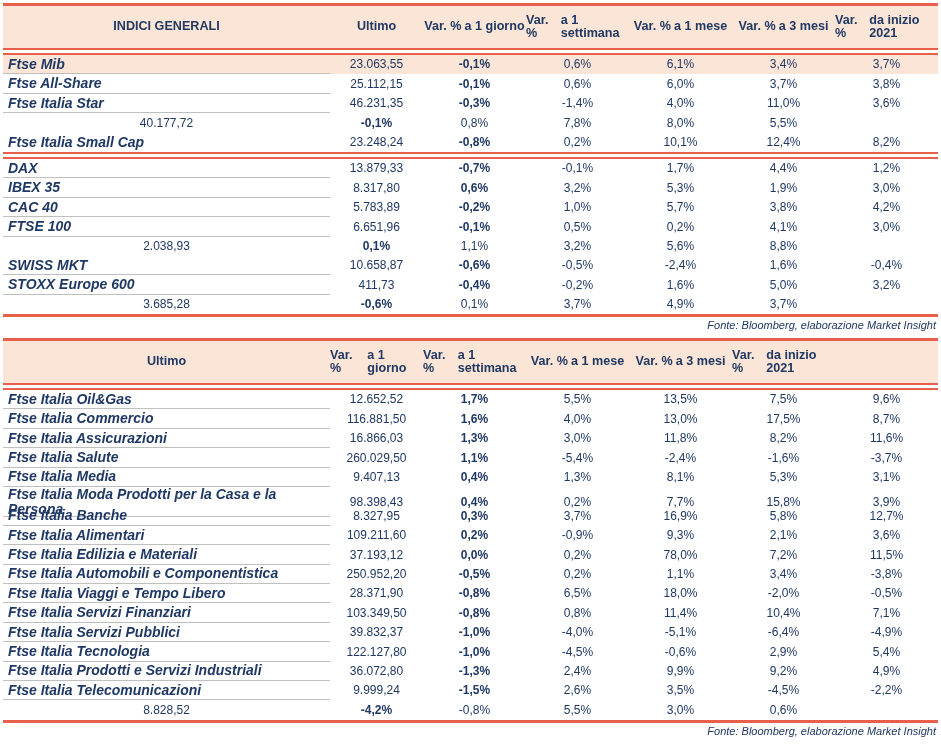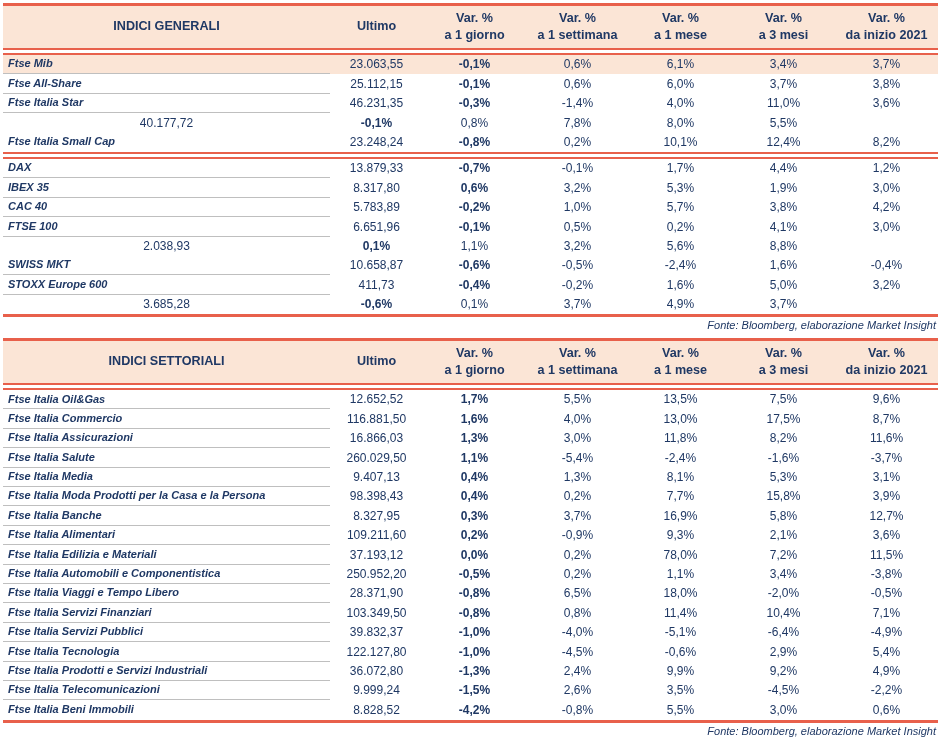--- a/index.html
+++ b/index.html
@@ -10,29 +10,29 @@
   body{width:941px;height:747px;overflow:hidden;
        font-family:"Liberation Sans","DejaVu Sans",sans-serif;color:var(--navy);}
   .page{width:941px;height:747px;background:#fff;padding:3px 3px 0 3px;}
   .tbl{width:935px;}
   .rule{height:3px;background:var(--red);}
   .rule-double{height:7px;border-top:2.5px solid var(--red);border-bottom:2.5px solid var(--red);background:#fff;}
   .row{display:grid;grid-template-columns:327px 93px 103px 103px 103px 103px 103px;align-items:stretch;}
   .cell{display:flex;align-items:center;justify-content:center;font-size:12px;line-height:1.05;}
   .body-row{height:19.4px;}
   .body-row .cell.name{justify-content:flex-start;padding-left:5px;
-      font-weight:bold;font-style:italic;font-size:11px;
+      font-weight:bold;font-style:italic;font-size:14px;
       border-bottom:1px solid var(--grayline);}
   .group .body-row:last-child .cell.name{border-bottom:none;}
   .body-row.highlight{background:var(--hl);}
   .cell.var1{font-weight:bold;}
   .header-row{height:42px;background:var(--peach);font-weight:bold;}
   .header-row .cell{font-size:12.6px;}
   .header-row .cell.name{border-bottom:none;font-style:normal;justify-content:center;padding-left:0;}
-  .varh{flex-direction:column;justify-content:center;gap:3px;}
+  .varh{flex-direction:row;justify-content:center;gap:3px;}
   .fonte{width:935px;text-align:right;font-style:italic;font-size:11px;
          padding:2px 2px 4px 0;height:21px;}
 </style>
 </head>
 <body>
 
 <div class="page">
   <section class="tbl" id="table-0">
       <div class="rule"></div>
       <div class="row header-row">
@@ -178,21 +178,20 @@
           <span class="cell">4,9%</span>
           <span class="cell">3,7%</span>
         </div>
       </div>
       <div class="rule"></div>
     </section>
   <div class="fonte">Fonte: Bloomberg, elaborazione Market Insight</div>
   <section class="tbl" id="table-1">
       <div class="rule"></div>
       <div class="row header-row">
-        <span class="cell name">INDICI SETTORIALI</span>
         <span class="cell">Ultimo</span>
         <span class="cell varh">
           <div>Var. %</div>
           <div>a 1 giorno</div>
         </span>
         <span class="cell varh">
           <div>Var. %</div>
           <div>a 1 settimana</div>
         </span>
         <span class="cell varh">
@@ -348,21 +347,20 @@
         <div class="row body-row">
           <span class="cell name">Ftse Italia Telecomunicazioni</span>
           <span class="cell">9.999,24</span>
           <span class="cell var1">-1,5%</span>
           <span class="cell">2,6%</span>
           <span class="cell">3,5%</span>
           <span class="cell">-4,5%</span>
           <span class="cell">-2,2%</span>
         </div>
         <div class="row body-row">
-          <span class="cell name">Ftse Italia Beni Immobili</span>
           <span class="cell">8.828,52</span>
           <span class="cell var1">-4,2%</span>
           <span class="cell">-0,8%</span>
           <span class="cell">5,5%</span>
           <span class="cell">3,0%</span>
           <span class="cell">0,6%</span>
         </div>
       </div>
       <div class="rule"></div>
     </section>

